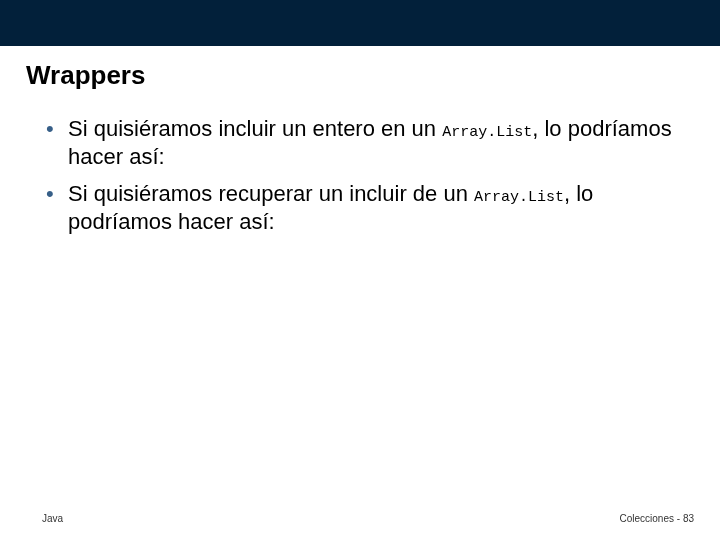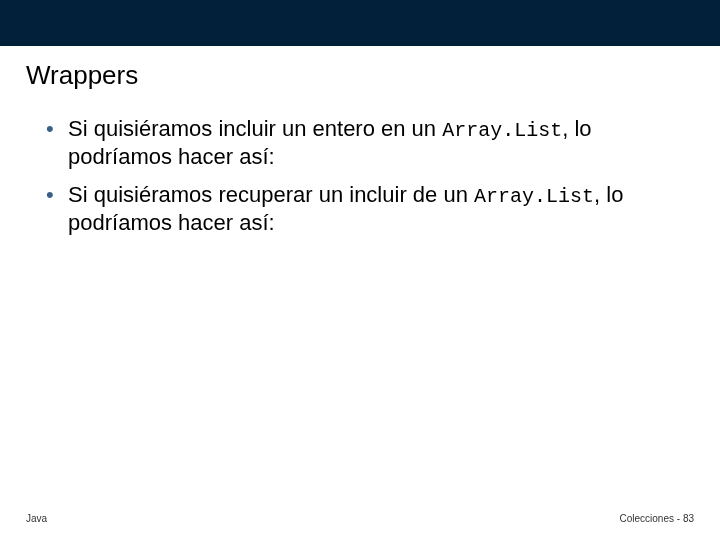--- a/index.html
+++ b/index.html
@@ -17,21 +17,21 @@
     width: 720px;
     height: 540px;
     box-sizing: border-box;
   }
   .topbar {
     width: 100%;
     height: 46px;
     background: #02203a;
   }
   .title {
-    font-weight: normal;
+    font-weight: bold;
     font-size: 26px;
     margin: 14px 0 0 26px;
   }
   .bullets {
     margin: 24px 30px 0 46px;
   }
   .bullet {
     position: relative;
     font-size: 22px;
     line-height: 1.25;
@@ -42,35 +42,35 @@
     content: "•";
     position: absolute;
     left: 0;
     top: 0;
     color: #375f88;
     font-size: 22px;
     line-height: 1.25;
   }
   .bullet .mono {
     font-family: "Courier New", Courier, monospace;
-    font-size: 20px;
+    font-size: 15px;
   }
   .codebox {
     border: 1px solid #000;
     margin: 8px 44px 26px 44px;
     padding: 8px 12px 8px 12px;
     font-family: "Courier New", Courier, monospace;
     font-size: 17px;
     line-height: 1.35;
     white-space: pre;
     background: #fff;
   }
   .footer {
     position: absolute;
-    left: 0;
+    left: 16px;
     right: 0;
     bottom: 0;
     height: 28px;
     background: #fff;
     display: flex;
     align-items: center;
     justify-content: space-between;
     font-size: 10px;
     color: #333;
     padding: 0 26px 8px 26px;

